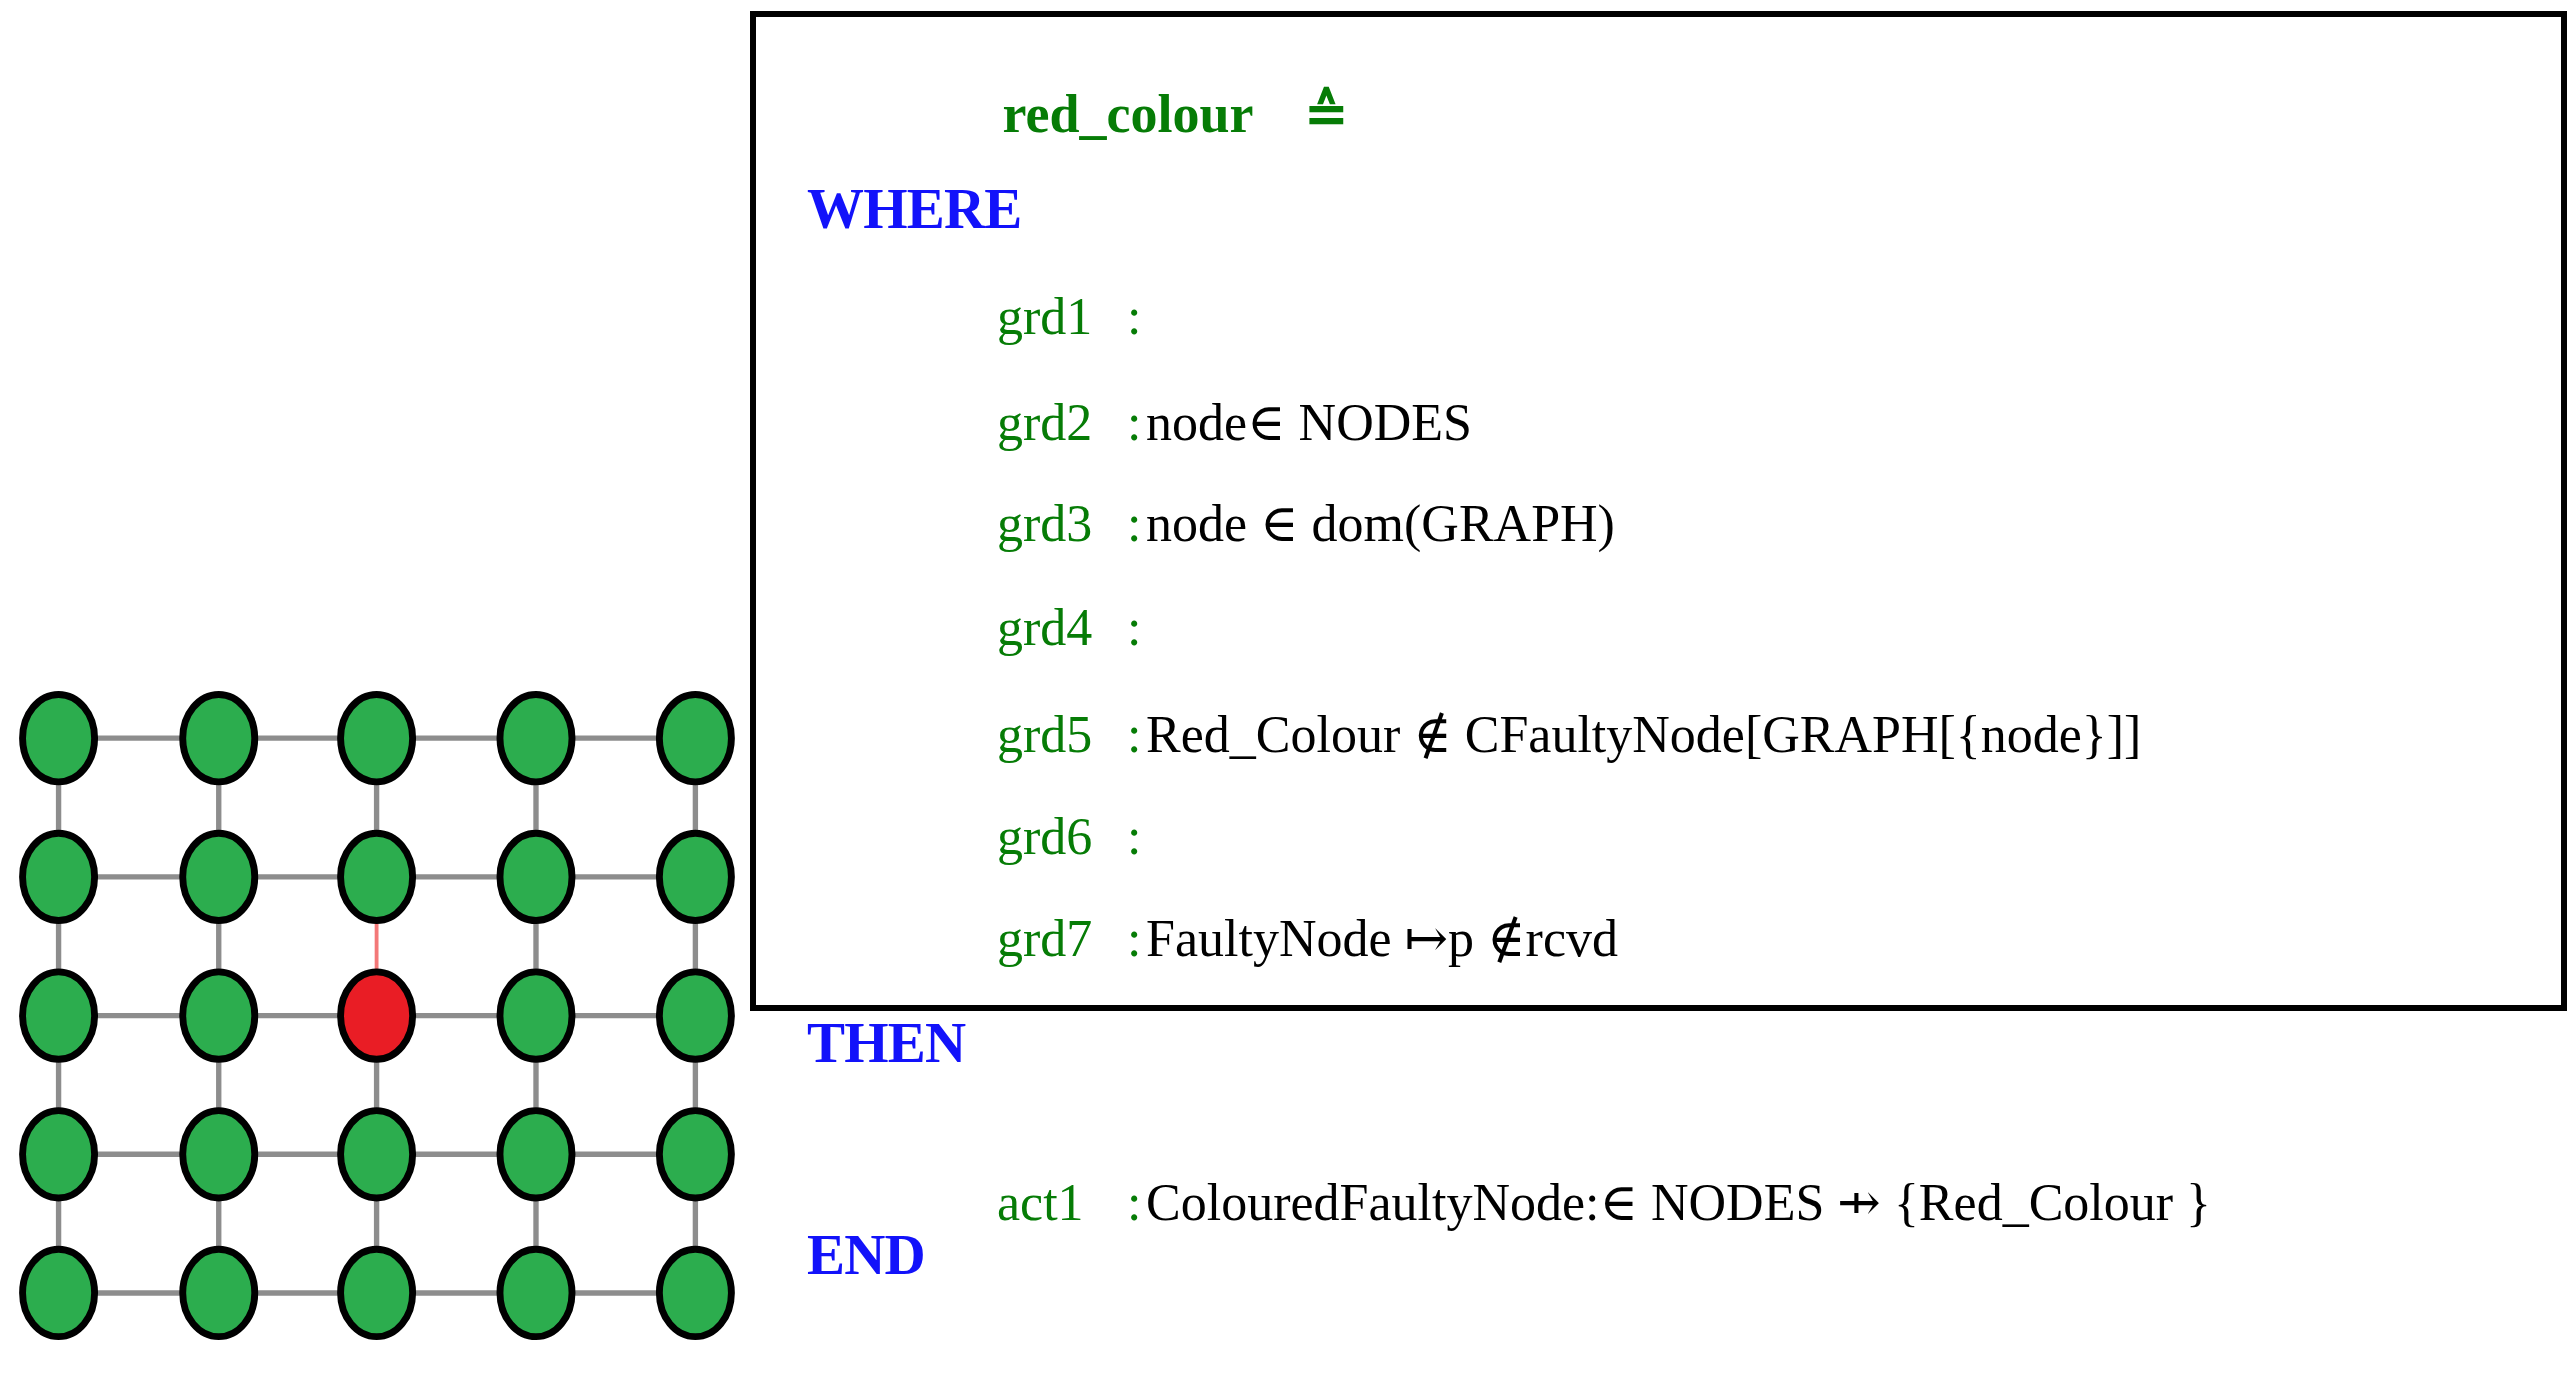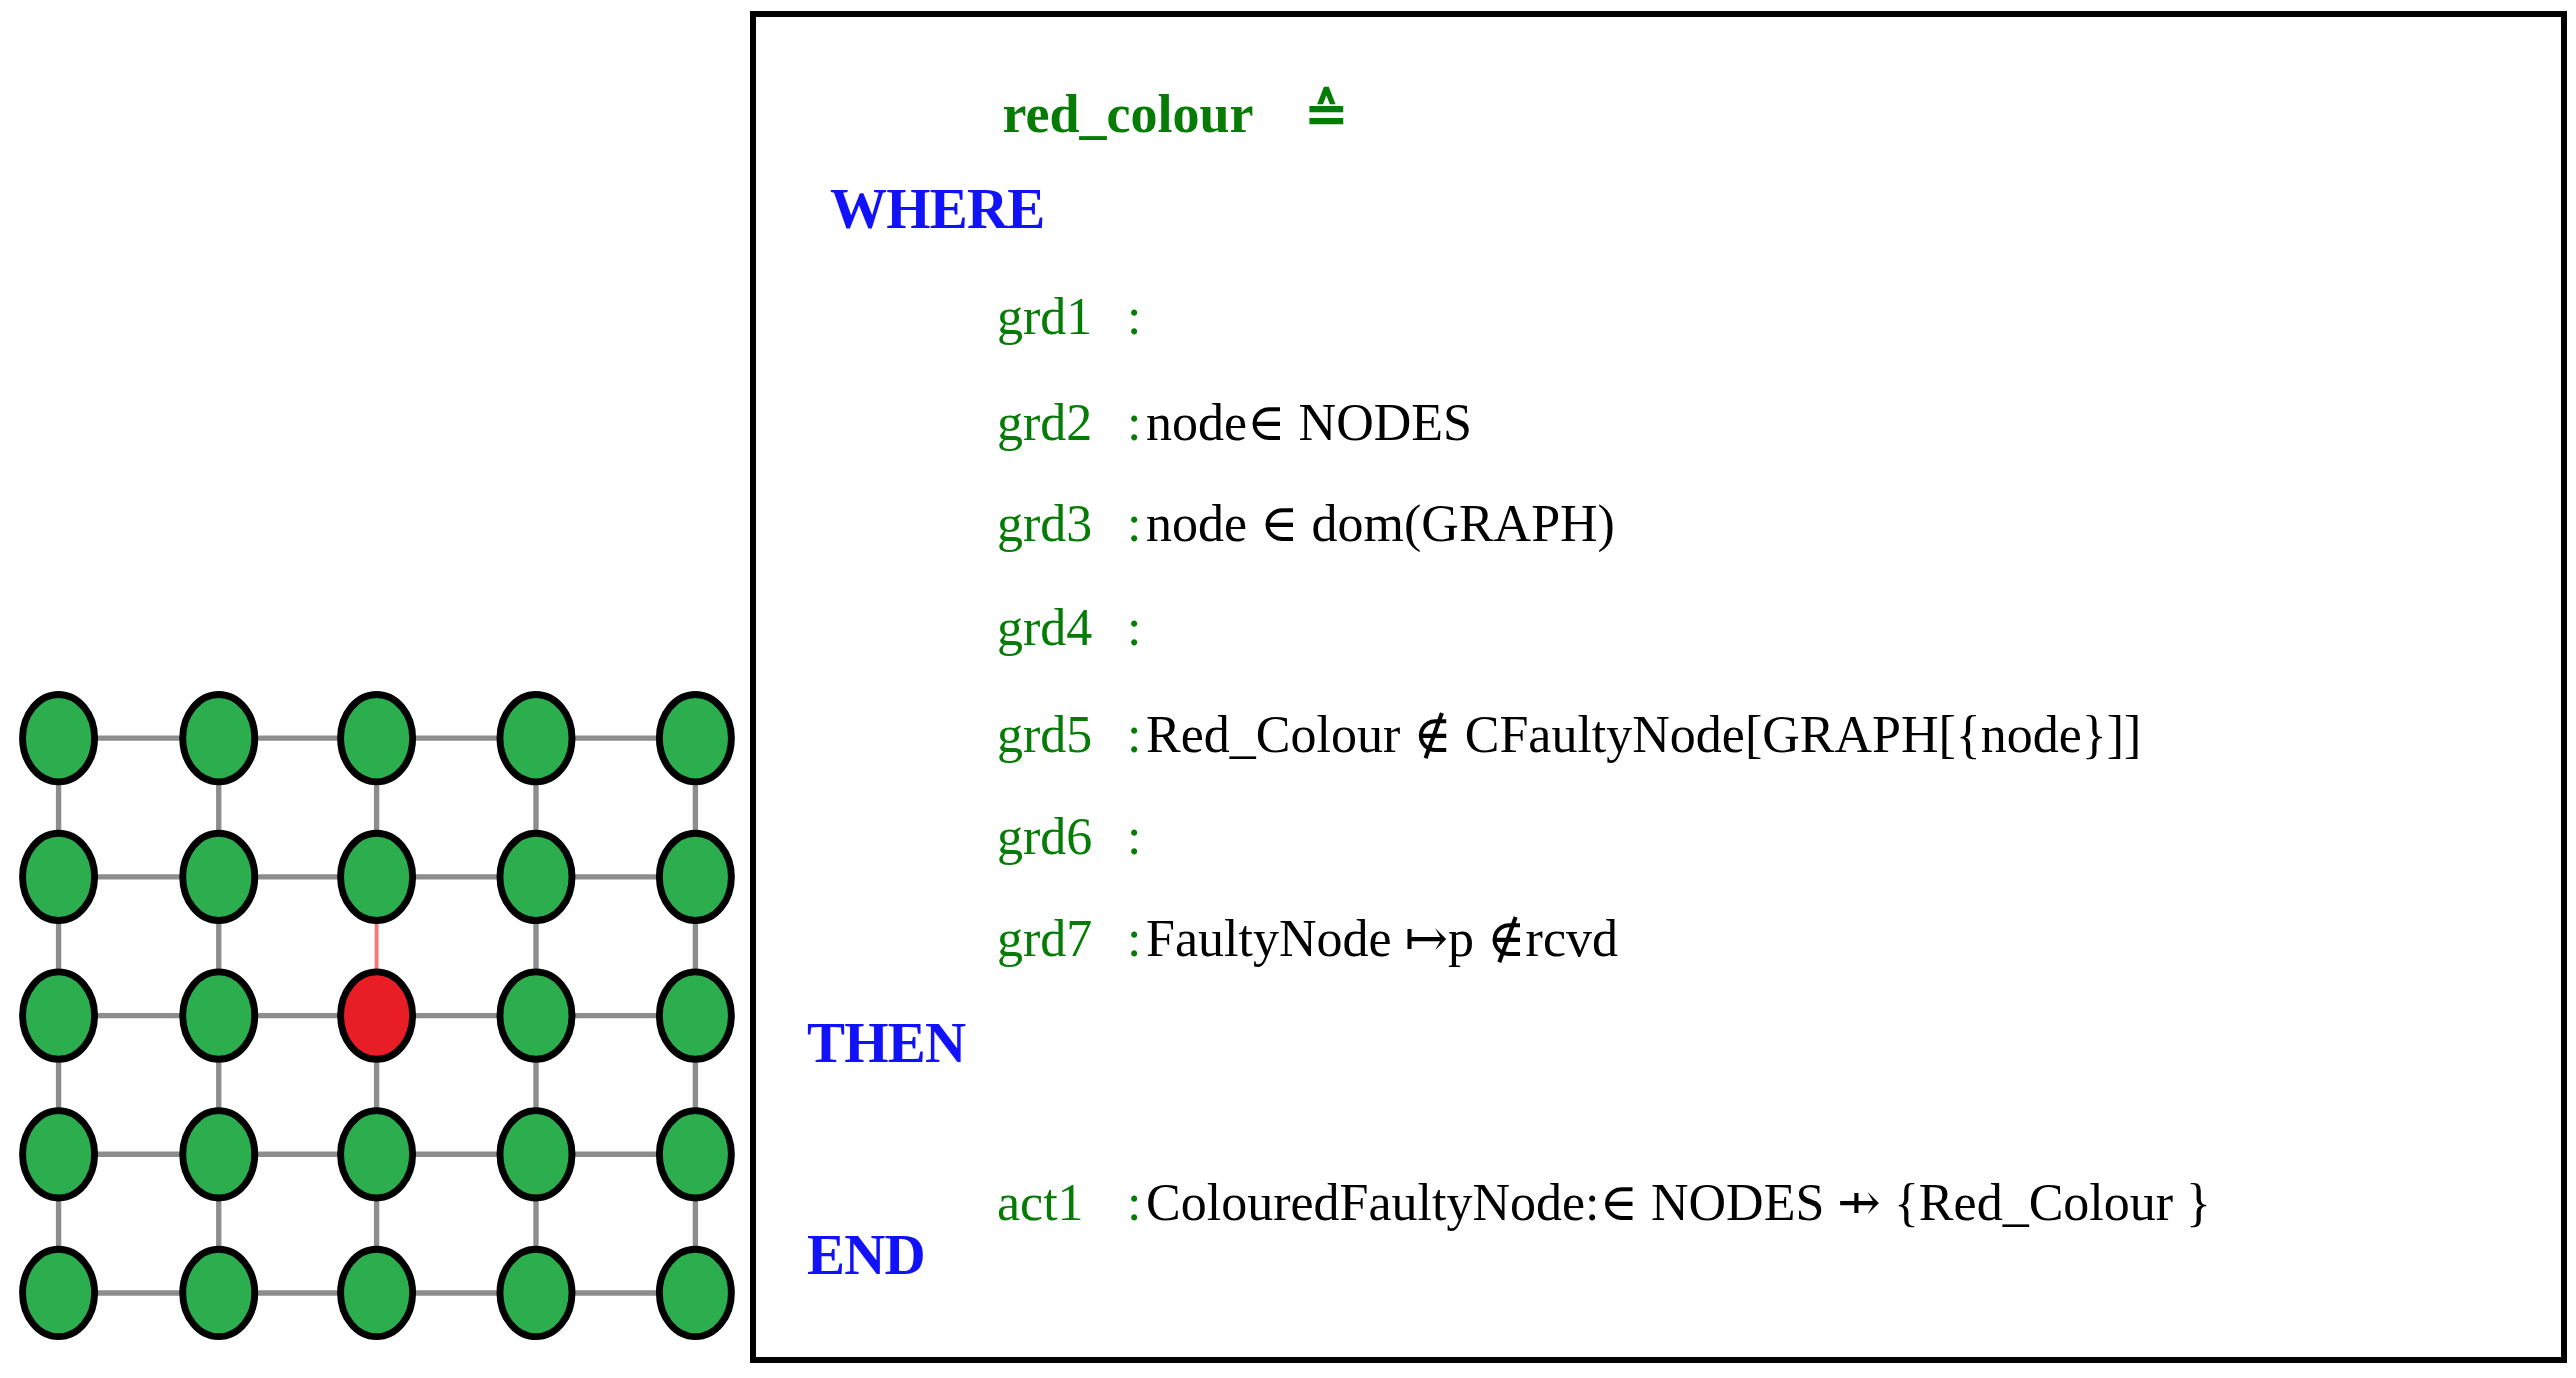--- a/index.html
+++ b/index.html
@@ -8,37 +8,37 @@
     width:2576px;height:1378px;
     background:#ffffff;
     font-family:"Liberation Serif","DejaVu Serif","DejaVu Sans",serif;
     overflow:hidden;
   }
   
   #graph-svg{position:absolute;left:7.7px;top:686px;}
   
   .spec-box{
     position:absolute;left:750px;top:10.7px;
-    width:1817px;height:1352px;
+    width:1817px;height:1000px;
     border:6.1px solid #000000;
     box-sizing:border-box;
     background:#ffffff;
     text-decoration:underline;
   }
   .line{position:absolute;line-height:1;white-space:pre;}
   .title-line{top:58px;left:228px;}
   .title-name,.title-symbol{
     font-size:54px;font-weight:bold;color:#067c06;
   }
   .title-symbol{margin-left:50px;}
   .keyword{
     font-size:57px;font-weight:bold;color:#1212fa;
     letter-spacing:-0.8px;left:51px;
   }
-  .kw-where{top:163px;margin-left:23px;}
+  .kw-where{top:163px;}
   .kw-then{top:997px;}
   .kw-end{top:1209px;}
   .clause-row{position:absolute;left:0;width:100%;height:66px;}
   .glabel{
     position:absolute;left:241px;top:0;
     font-size:52px;line-height:1;color:#067c06;white-space:pre;
   }
   .gcolon{
     position:absolute;left:371px;top:0;
     font-size:52px;line-height:1;color:#067c06;white-space:pre;

